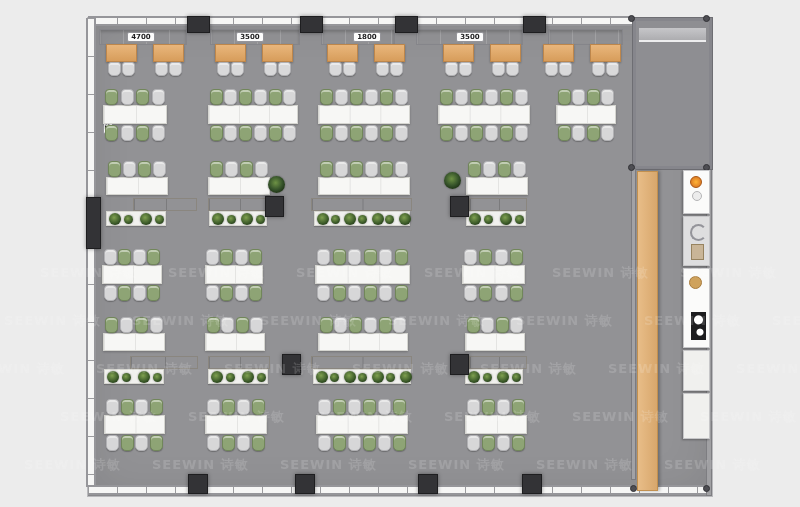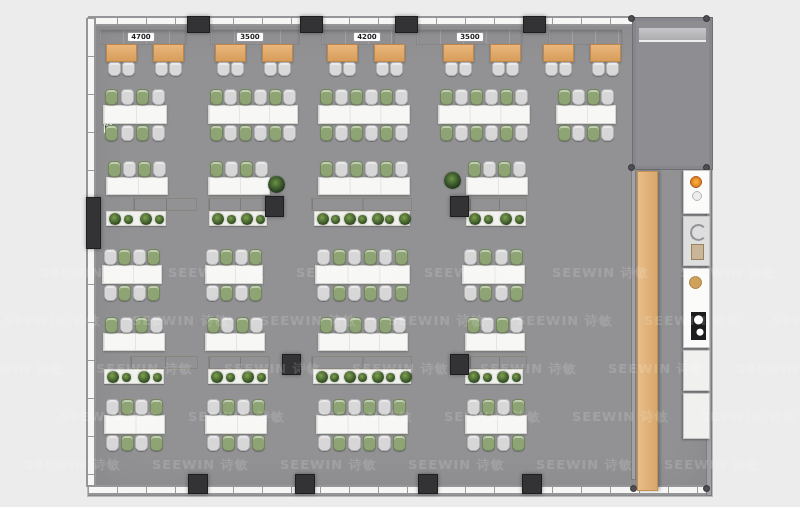--- a/index.html
+++ b/index.html
@@ -394,21 +394,21 @@
       <div class="col-dark" style="position: absolute; left: 212px; top: -2px; width: 23px; height: 17px;"></div>
       <div class="col-dark" style="position: absolute; left: 307px; top: -2px; width: 23px; height: 17px;"></div>
       <div class="col-dark" style="position: absolute; left: 435px; top: -2px; width: 23px; height: 17px;"></div>
       <div class="col-dark" style="position: absolute; left: 100px; top: 456px; width: 20px; height: 20px;"></div>
       <div class="col-dark" style="position: absolute; left: 207px; top: 456px; width: 20px; height: 20px;"></div>
       <div class="col-dark" style="position: absolute; left: 330px; top: 456px; width: 20px; height: 20px;"></div>
       <div class="col-dark" style="position: absolute; left: 434px; top: 456px; width: 20px; height: 20px;"></div>
       <div class="col-dark" style="position: absolute; left: -2px; top: 179px; width: 15px; height: 52px;"></div>
       <div class="dim" style="position: absolute; left: 39px; top: 14px; width: 28px; height: 10px;">4700</div>
       <div class="dim" style="position: absolute; left: 148px; top: 14px; width: 28px; height: 10px;">3500</div>
-      <div class="dim" style="position: absolute; left: 265px; top: 14px; width: 28px; height: 10px;">4200</div>
+      <div class="dim" style="position: absolute; left: 265px; top: 14px; width: 28px; height: 10px;">1800</div>
       <div class="dim" style="position: absolute; left: 368px; top: 14px; width: 28px; height: 10px;">3500</div>
       <div class="appl appl-cooktop" style="position: absolute; left: 595px; top: 152px; width: 27px; height: 44px;"></div>
       <div class="appl appl-sink" style="position: absolute; left: 595px; top: 198px; width: 27px; height: 50px;"></div>
       <div class="appl appl-coffee" style="position: absolute; left: 595px; top: 250px; width: 27px; height: 80px;"></div>
       <div class="appl appl-cabinet" style="position: absolute; left: 595px; top: 332px; width: 27px; height: 41px;"></div>
       <div class="appl appl-cabinet" style="position: absolute; left: 595px; top: 375px; width: 27px; height: 46px;"></div>
     </div>
 
   <div id="wm-layer">
       <span class="wm" style="left: 40px; top: 264px; opacity: 0.15;">SEEWIN 诗敏</span>

